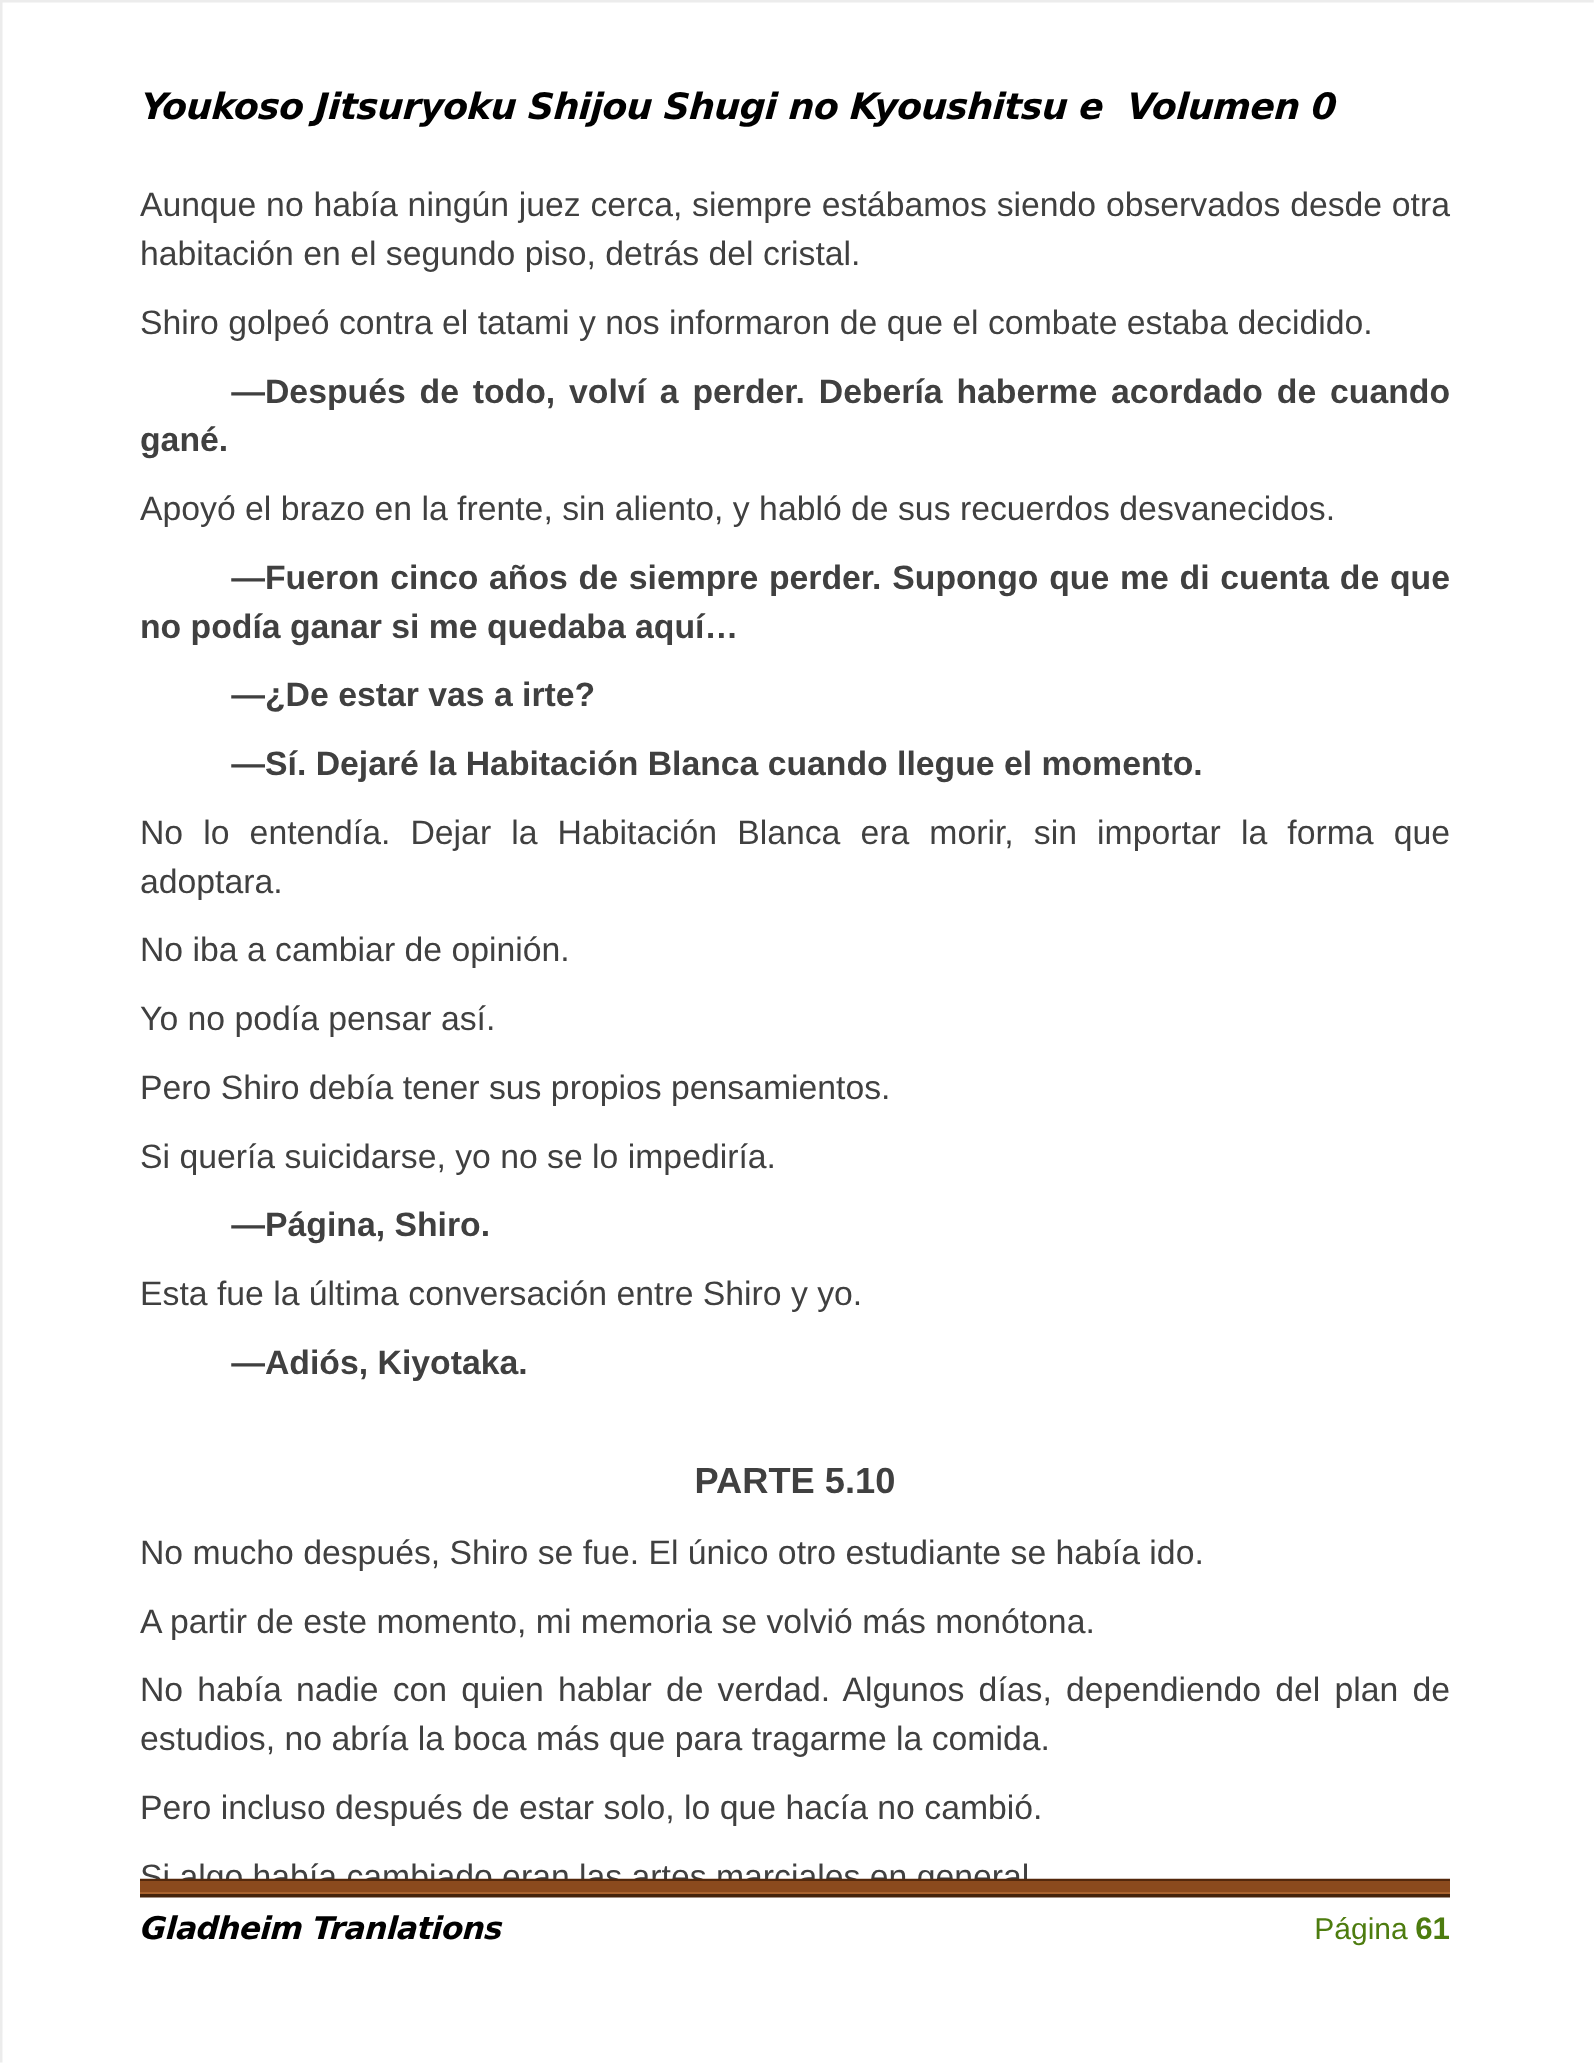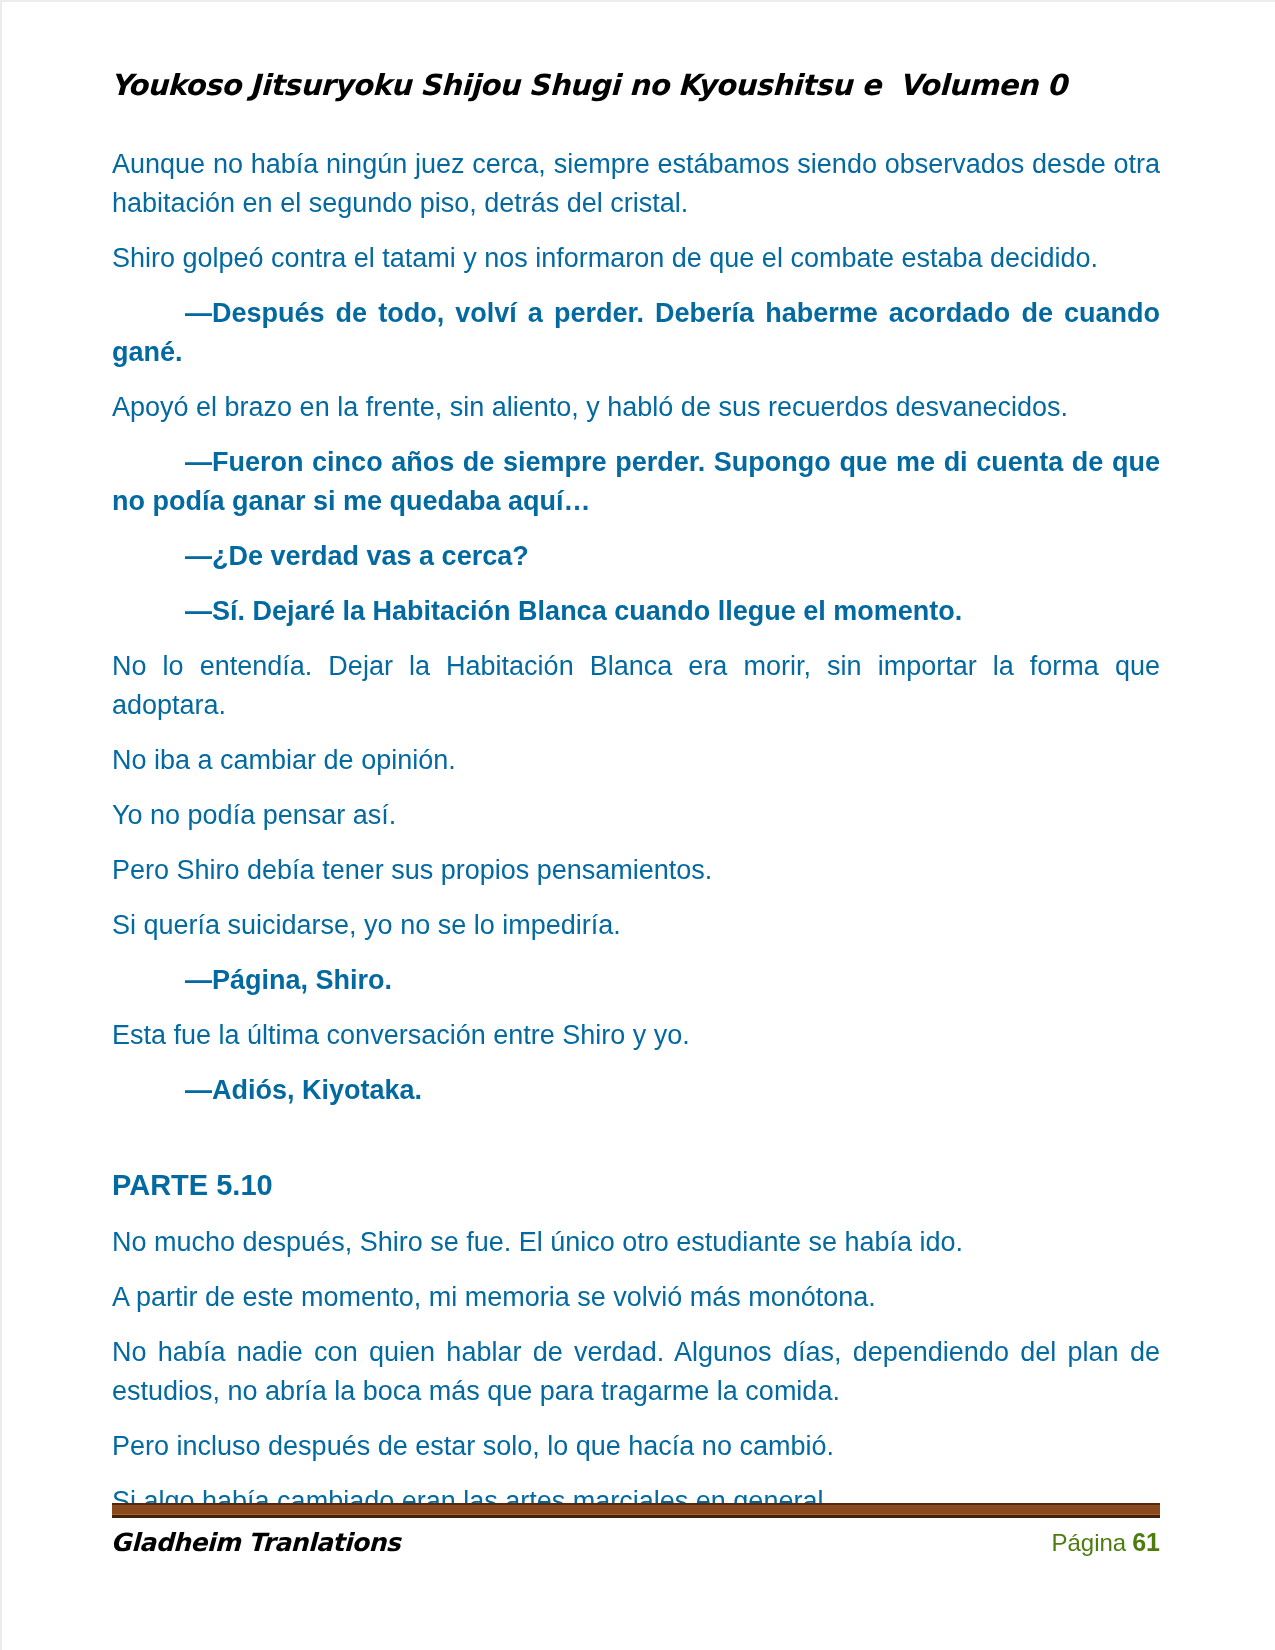--- a/index.html
+++ b/index.html
@@ -39,30 +39,30 @@
     position: absolute;
     left: 112px;
     top: 145px;
     width: 1048px;
   }
   .para {
     margin: 0 0 16px 0;
     font-size: 27px;
     line-height: 39px;
     text-align: justify;
-    color: #0369a1;
+    color: #404040;
   }
   .para.dialogue {
     text-indent: 73px;
     font-weight: bold;
   }
   .para.heading {
     font-weight: bold;
     font-size: 29px;
-    text-align: left;
+    text-align: center;
     margin-bottom: 18px;
   }
   .para.spacer {
     height: 40px;
     margin: 0;
   }
   .page-footer {
     position: absolute;
     left: 112px;
     right: 115px;
@@ -112,21 +112,21 @@
   <div class="page-header">
     <div class="header-title">Youkoso Jitsuryoku Shijou Shugi no Kyoushitsu e  Volumen 0</div>
   </div>
 
   <div class="body-text">
       <p class="para">Aunque no había ningún juez cerca, siempre estábamos siendo observados desde otra habitación en el segundo piso, detrás del cristal.</p>
       <p class="para">Shiro golpeó contra el tatami y nos informaron de que el combate estaba decidido.</p>
       <p class="para dialogue">—Después de todo, volví a perder. Debería haberme acordado de cuando gané.</p>
       <p class="para">Apoyó el brazo en la frente, sin aliento, y habló de sus recuerdos desvanecidos.</p>
       <p class="para dialogue">—Fueron cinco años de siempre perder. Supongo que me di cuenta de que no podía ganar si me quedaba aquí…</p>
-      <p class="para dialogue">—¿De verdad vas a cerca?</p>
+      <p class="para dialogue">—¿De estar vas a irte?</p>
       <p class="para dialogue">—Sí. Dejaré la Habitación Blanca cuando llegue el momento.</p>
       <p class="para">No lo entendía. Dejar la Habitación Blanca era morir, sin importar la forma que adoptara.</p>
       <p class="para">No iba a cambiar de opinión.</p>
       <p class="para">Yo no podía pensar así.</p>
       <p class="para">Pero Shiro debía tener sus propios pensamientos.</p>
       <p class="para">Si quería suicidarse, yo no se lo impediría.</p>
       <p class="para dialogue">—Página, Shiro.</p>
       <p class="para">Esta fue la última conversación entre Shiro y yo.</p>
       <p class="para dialogue">—Adiós, Kiyotaka.</p>
       <p class="para spacer"></p>

